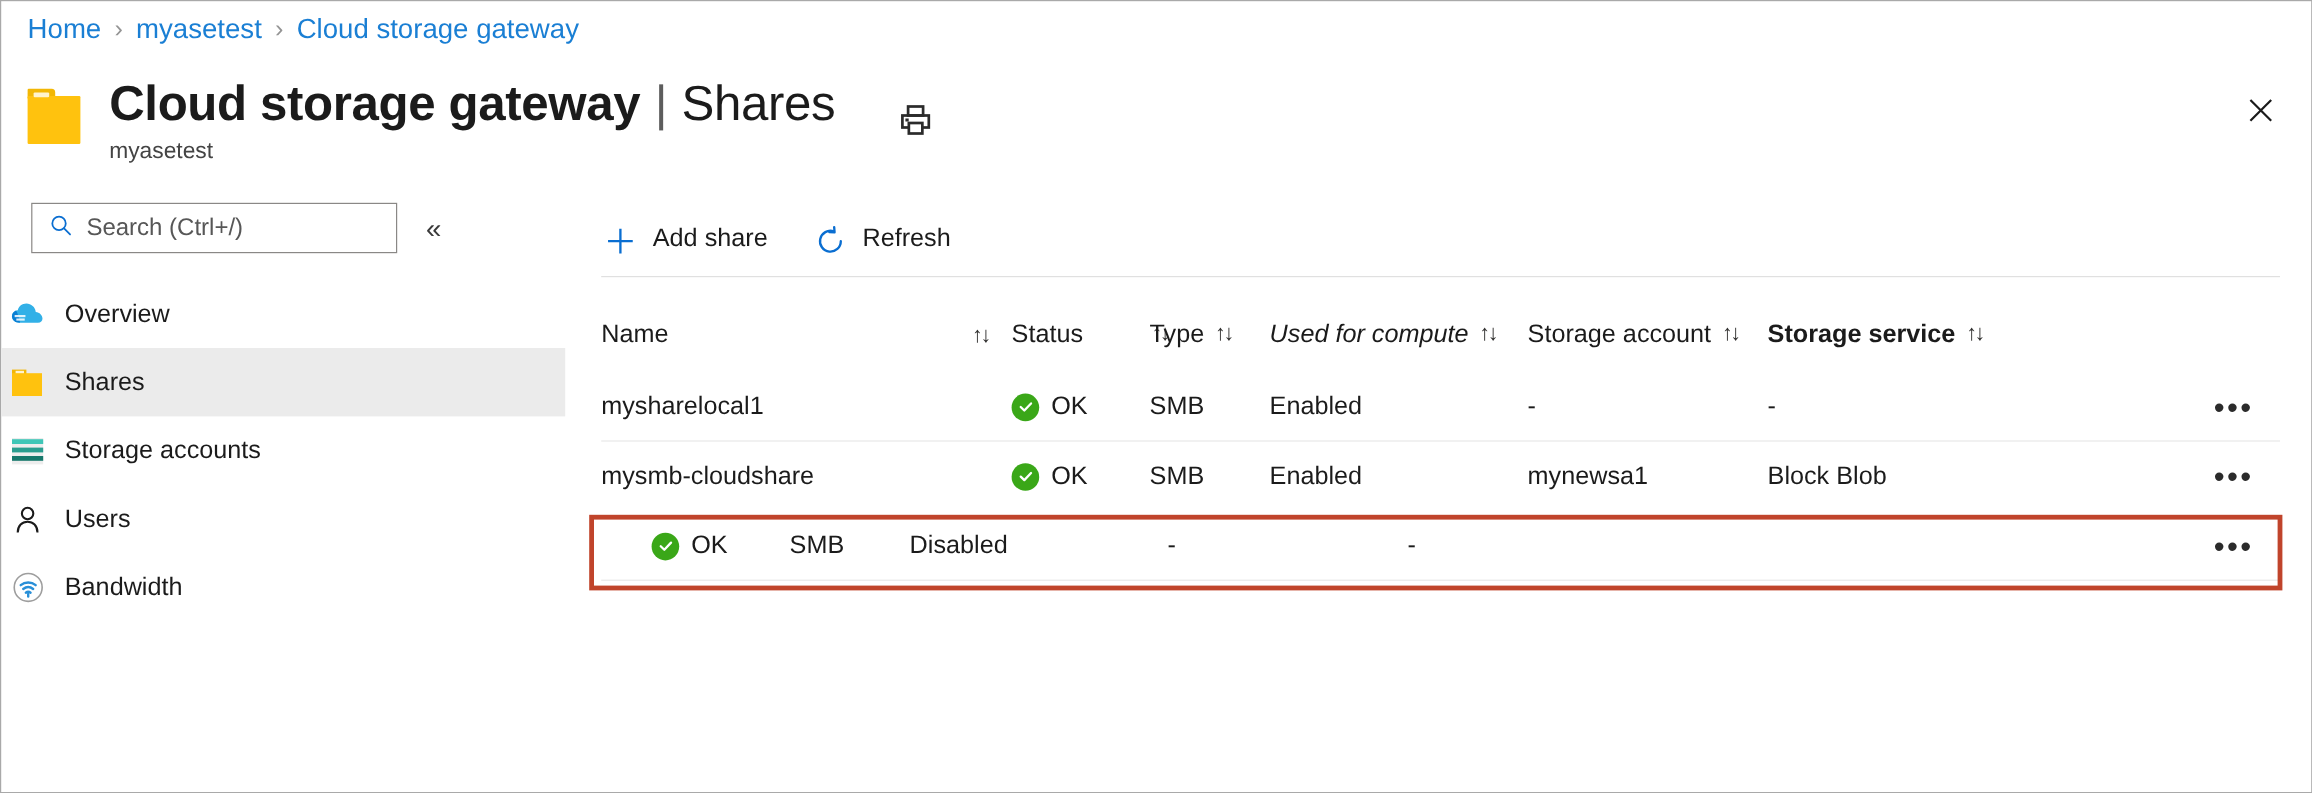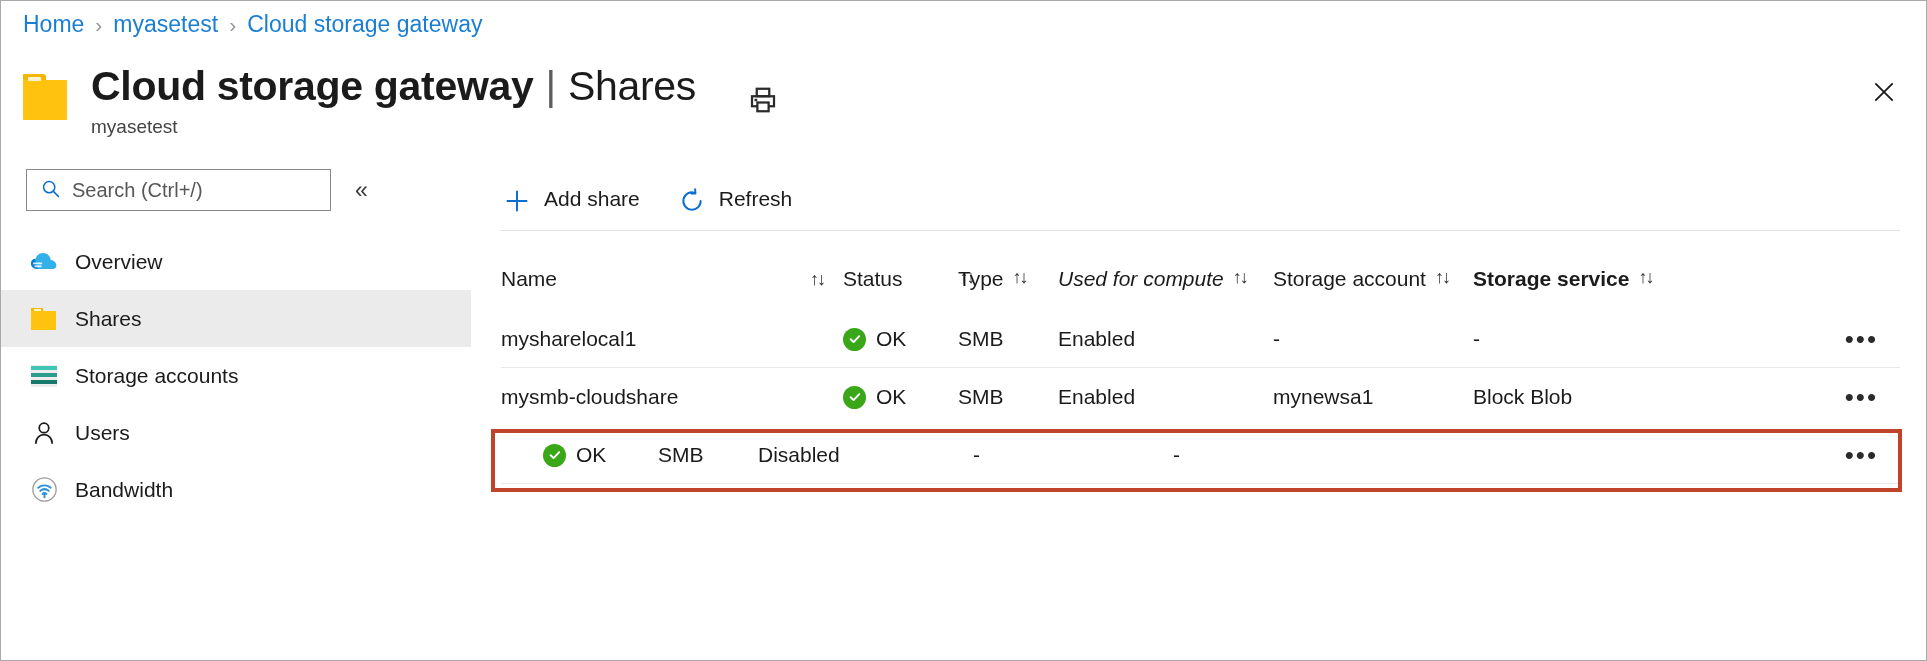--- a/index.html
+++ b/index.html
@@ -159,21 +159,21 @@
     cursor: pointer;
     line-height: 1;
     padding: 4px 6px;
   }
 
   #nav-list { margin-top: 22px; }
   .nav-item {
     height: 57px;
     display: flex;
     align-items: center;
-    padding-left: 28px;
+    padding-left: 7px;
     cursor: pointer;
     box-sizing: border-box;
   }
   .nav-item.selected { background: #ebebeb; }
   .nav-icon {
     width: 30px;
     height: 30px;
     flex: 0 0 auto;
     display: flex;
     align-items: center;

